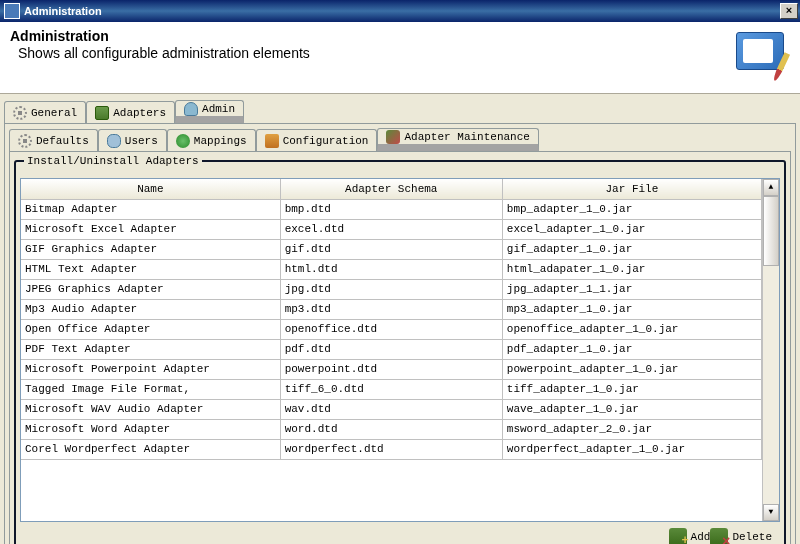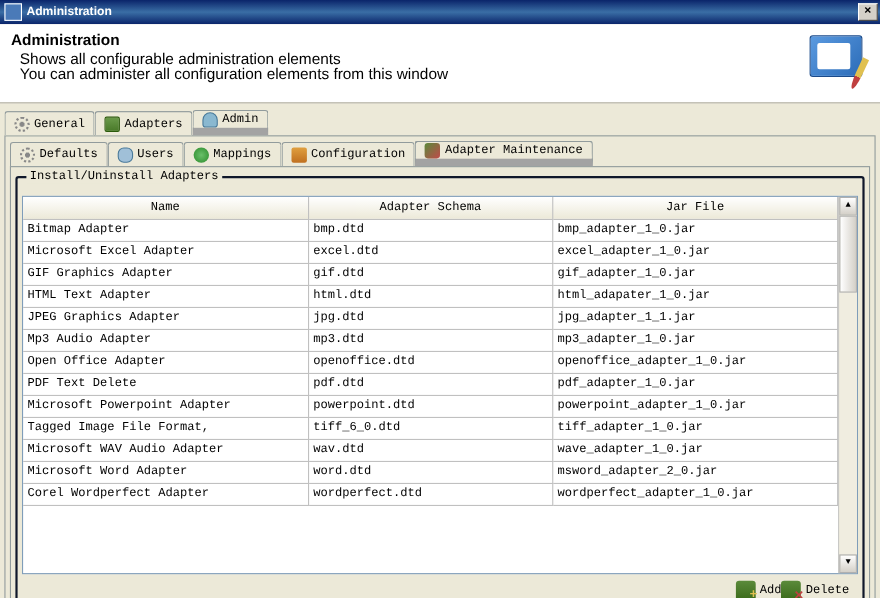--- a/index.html
+++ b/index.html
@@ -201,21 +201,20 @@
 <div class="titlebar">
   <span class="app-icon"></span>
   <span class="title">Administration</span>
   <span class="close-btn">×</span>
 </div>
 
 <div class="header-panel">
   <div class="header-text">
     <h1>Administration</h1>
     <p>Shows all configurable administration elements</p>
-    <p>You can administer all configuration elements from this window</p>
   </div>
   <div class="header-icon">
     <div class="folder"></div>
     <div class="pencil"></div>
   </div>
 </div>
 
 <div class="content">
   <div class="tabs">
     <div class="tab">
@@ -304,21 +303,21 @@
                     <td>Mp3 Audio Adapter</td>
                     <td>mp3.dtd</td>
                     <td>mp3_adapter_1_0.jar</td>
                   </tr>
                   <tr>
                     <td>Open Office Adapter</td>
                     <td>openoffice.dtd</td>
                     <td>openoffice_adapter_1_0.jar</td>
                   </tr>
                   <tr>
-                    <td>PDF Text Delete</td>
+                    <td>PDF Text Adapter</td>
                     <td>pdf.dtd</td>
                     <td>pdf_adapter_1_0.jar</td>
                   </tr>
                   <tr>
                     <td>Microsoft Powerpoint Adapter</td>
                     <td>powerpoint.dtd</td>
                     <td>powerpoint_adapter_1_0.jar</td>
                   </tr>
                   <tr>
                     <td>Tagged Image File Format,</td>

